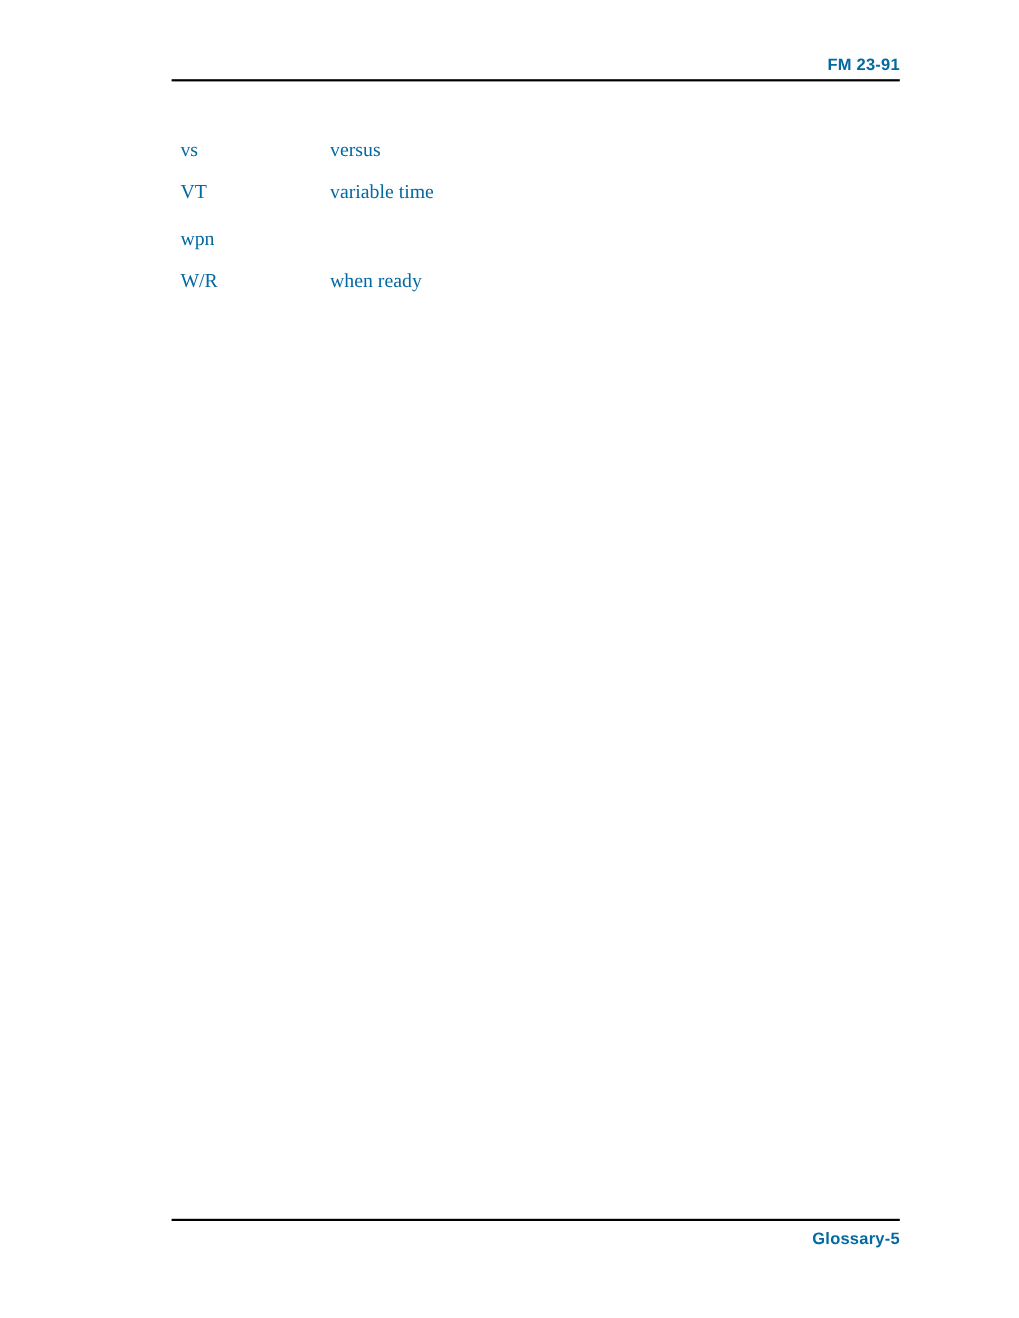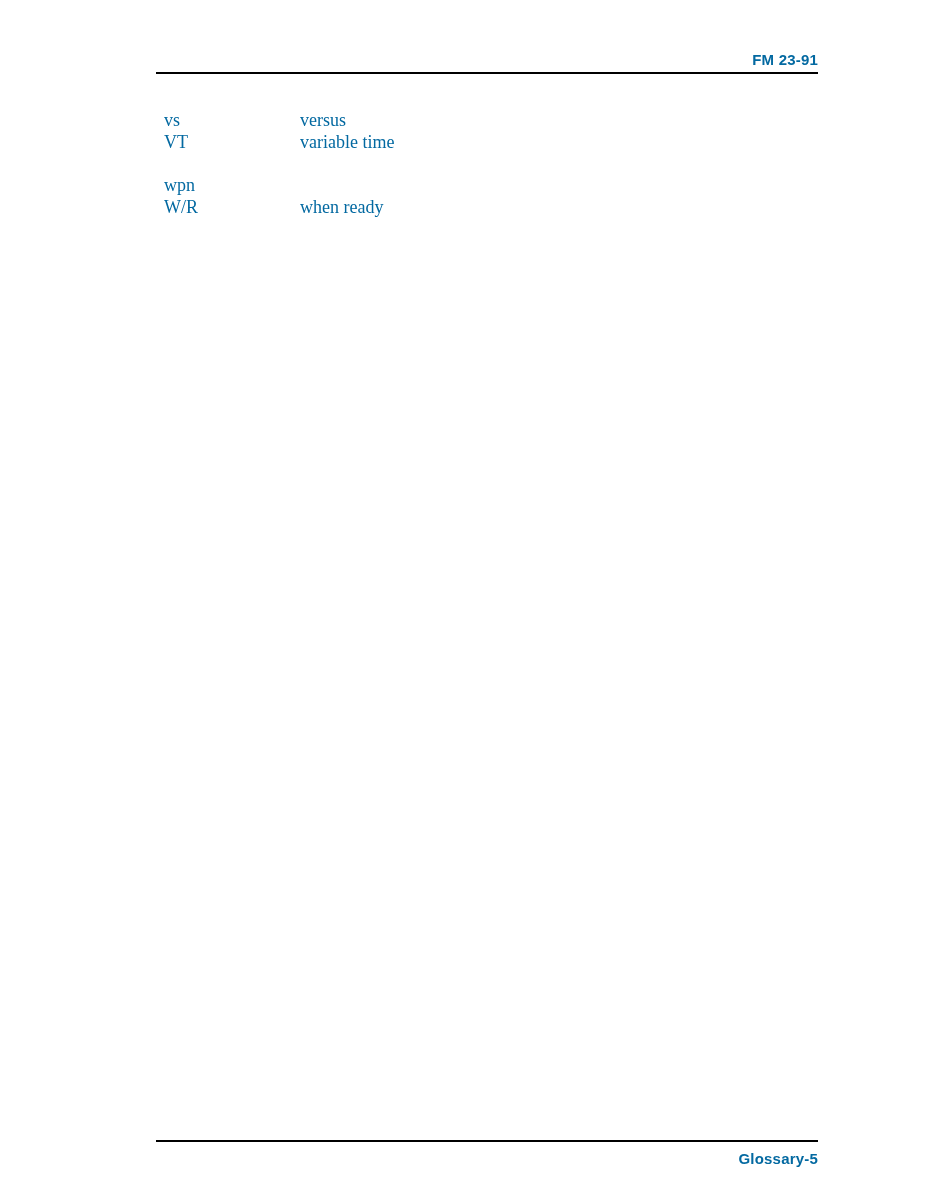--- a/index.html
+++ b/index.html
@@ -57,27 +57,28 @@
     font-size: 18px;
     line-height: 21.5px;
     white-space: pre;
   }
   .gl-term {
     width: 136px;
     flex: 0 0 136px;
   }
   .gl-def {
     flex: 1 1 auto;
+    margin-top: 16px;
   }
 
   
   .footer {
     position: absolute;
     left: 156px;
-    top: 1140px;
+    top: 1108px;
     width: 662px;
   }
   .footer-rule {
     border-bottom: 2.5px solid #000000;
     width: 100%;
   }
   .footer-page {
     font-family: "Liberation Sans", sans-serif;
     font-weight: bold;
     font-size: 15px;

